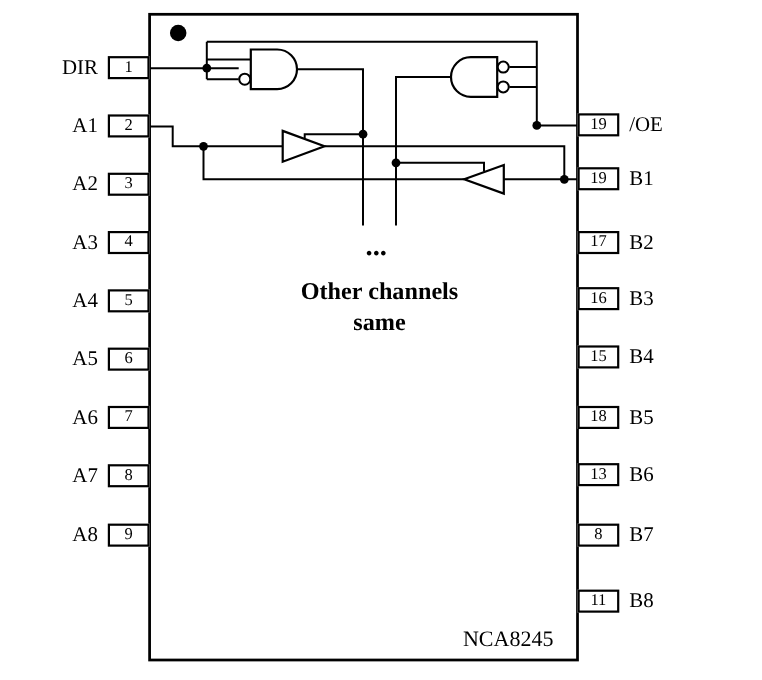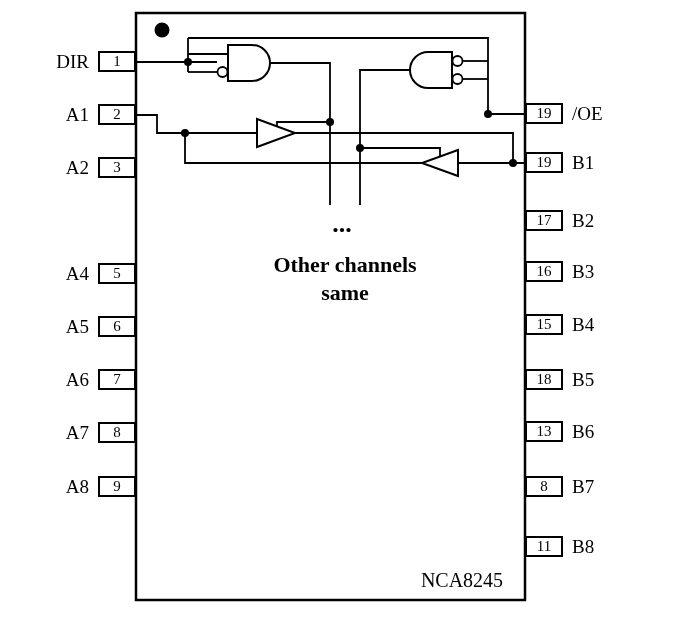--- a/index.html
+++ b/index.html
@@ -111,20 +111,24 @@
     <span class="pin-box">1</span>
   </div>
   <div class="pin pin-left" style="top:104px">
     <span class="pin-label">A1</span>
     <span class="pin-box">2</span>
   </div>
   <div class="pin pin-left" style="top:157px">
     <span class="pin-label">A2</span>
     <span class="pin-box">3</span>
   </div>
+  <div class="pin pin-left" style="top:210px">
+    <span class="pin-label">A3</span>
+    <span class="pin-box">4</span>
+  </div>
   <div class="pin pin-left" style="top:263px">
     <span class="pin-label">A4</span>
     <span class="pin-box">5</span>
   </div>
   <div class="pin pin-left" style="top:316px">
     <span class="pin-label">A5</span>
     <span class="pin-box">6</span>
   </div>
   <div class="pin pin-left" style="top:369px">
     <span class="pin-label">A6</span>

